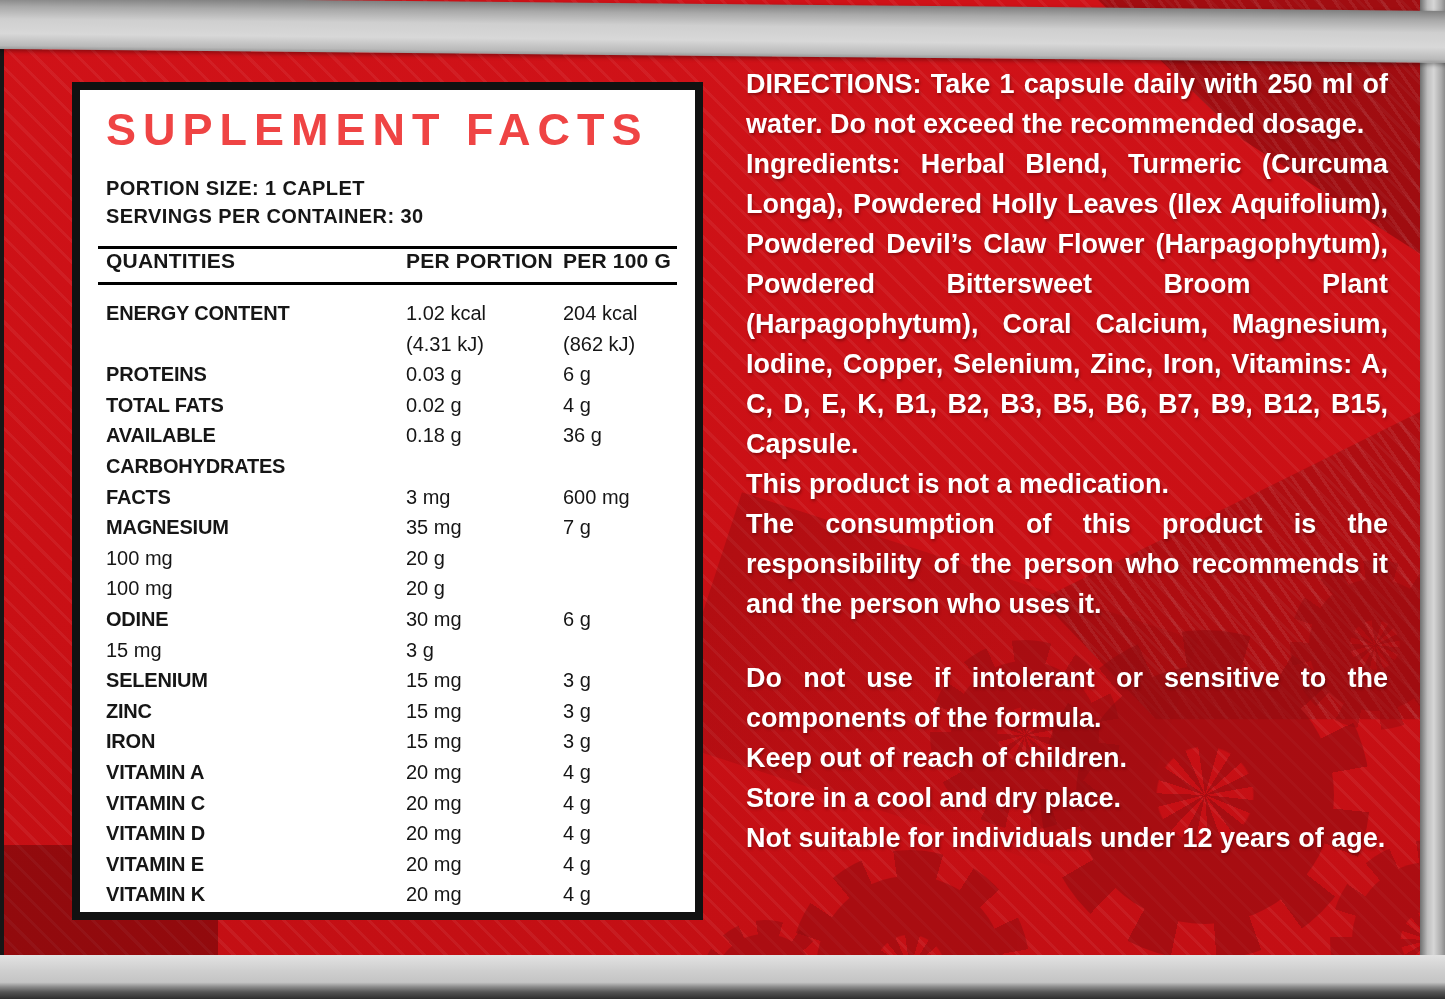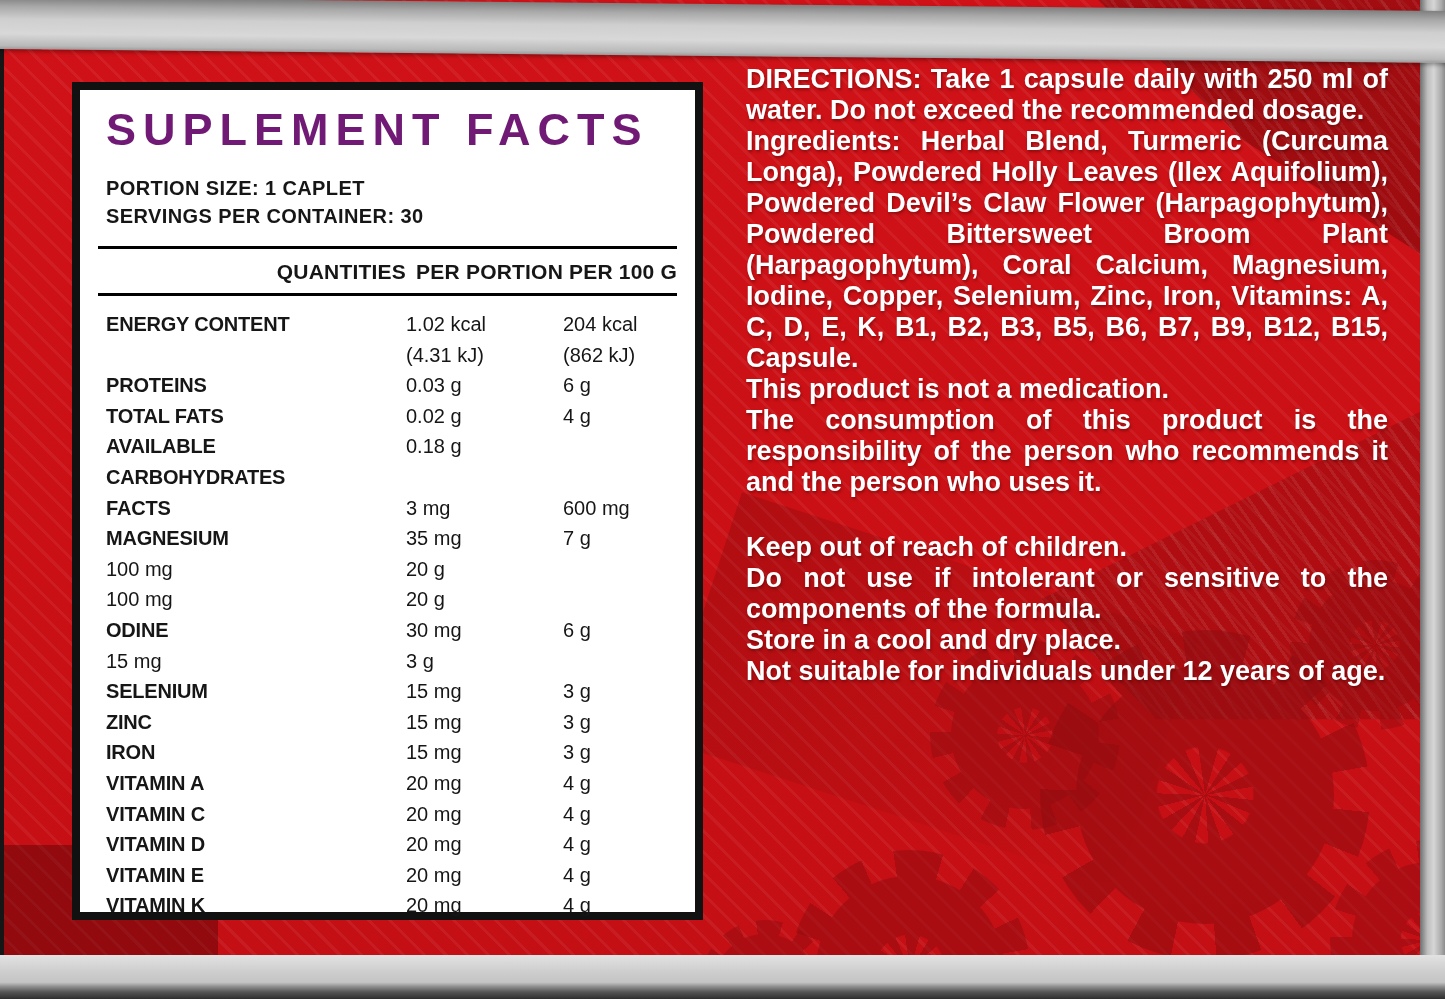--- a/index.html
+++ b/index.html
@@ -66,38 +66,38 @@
   }
   .edge-left{position:absolute; left:0; top:0; width:4px; height:999px; z-index:2; background:#161616;}
   
   .panel{
     position:absolute; left:72px; top:82px; width:631px; height:838px; z-index:2;
     background:#ffffff; border:8px solid #111111; box-sizing:border-box;
     color:#161616; padding:0 18px;
   }
   .panel-title{
     margin:14px 0 0 8px; font-size:45px; font-weight:800; letter-spacing:7px;
-    color:#701a75; white-space:nowrap;
+    color:#ef4444; white-space:nowrap;
   }
   .panel-sub{margin:18px 0 0 8px; font-size:20px; font-weight:700; letter-spacing:0.4px; line-height:28px;}
   .panel-sub div{white-space:nowrap;}
   .rule{border:none; border-top:3px solid #000; margin:16px 0 0 0;}
   .rule2{border:none; border-top:3px solid #000; margin:9px 0 0 0;}
   .cols, .row{
     display:grid; grid-template-columns:300px 157px auto; margin-left:8px;
   }
-  .cols{margin-top:11px; font-size:21px; font-weight:800; letter-spacing:0.2px;text-align:right;}
+  .cols{font-size:21px; font-weight:800; letter-spacing:0.2px;}
   .tbody{margin-top:13px;}
   .row{font-size:20px; line-height:30.6px;}
   .row .lbl{font-weight:700; letter-spacing:-0.2px; padding-right:6px;}
   .row .val{font-weight:400;}
   
   .right-text{
     position:absolute; left:746px; top:64px; width:642px; z-index:2;
-    color:#ffffff; font-size:27px; font-weight:700; line-height:31px;
+    color:#ffffff; font-size:27px; font-weight:700; line-height:40px;
     text-shadow:1px 2px 3px rgba(60,0,0,0.45);
   }
   .right-text p{margin:0; text-align:justify;}
   .p-directions{margin-top:14px;}
   .p-ingredients{margin-top:29px;}
   .p-disclaimer{margin-top:37px;}
   .p-responsibility{margin-top:32px;}
   .warnings{margin-top:34px;}
 </style>
 </head>
@@ -167,20 +167,24 @@
 
           </span>
         </div>
 
         <div class="row">
           <span class="lbl">AVAILABLE CARBOHYDRATES</span>
           <span class="val">
             <div>0.18 g</div>
 
           </span>
+          <span class="val">
+            <div>36 g</div>
+
+          </span>
         </div>
 
         <div class="row">
           <span class="lbl">FACTS</span>
           <span class="val">
             <div>3 mg</div>
 
           </span>
           <span class="val">
             <div>600 mg</div>
@@ -344,23 +348,23 @@
       </div>
   </div>
 
   <div class="right-text">
     <p class="p-directions">DIRECTIONS: Take 1 capsule daily with 250 ml of water. Do not exceed the recommended dosage.</p>
     <p class="p-ingredients">Ingredients: Herbal Blend, Turmeric (Curcuma Longa), Powdered Holly Leaves (Ilex Aquifolium), Powdered Devil’s Claw Flower (Harpagophytum), Powdered Bittersweet Broom Plant (Harpagophytum), Coral Calcium, Magnesium, Iodine, Copper, Selenium, Zinc, Iron, Vitamins: A, C, D, E, K, B1, B2, B3, B5, B6, B7, B9, B12, B15, Capsule.</p>
     <p class="p-disclaimer">This product is not a medication.</p>
     <p class="p-responsibility">The consumption of this product is the responsibility of the person who recommends it and the person who uses it.</p>
     <div class="warnings">
 
+        <p>Do not use if intolerant or sensitive to the components of the formula.</p>
+
         <p>Keep out of reach of children.</p>
-
-        <p>Do not use if intolerant or sensitive to the components of the formula.</p>
 
         <p>Store in a cool and dry place.</p>
 
         <p>Not suitable for individuals under 12 years of age.</p>
       </div>
   </div>
 
   <div class="edge-left"></div>
   <div class="metal-right"></div>
   <div class="metal-top"></div>

